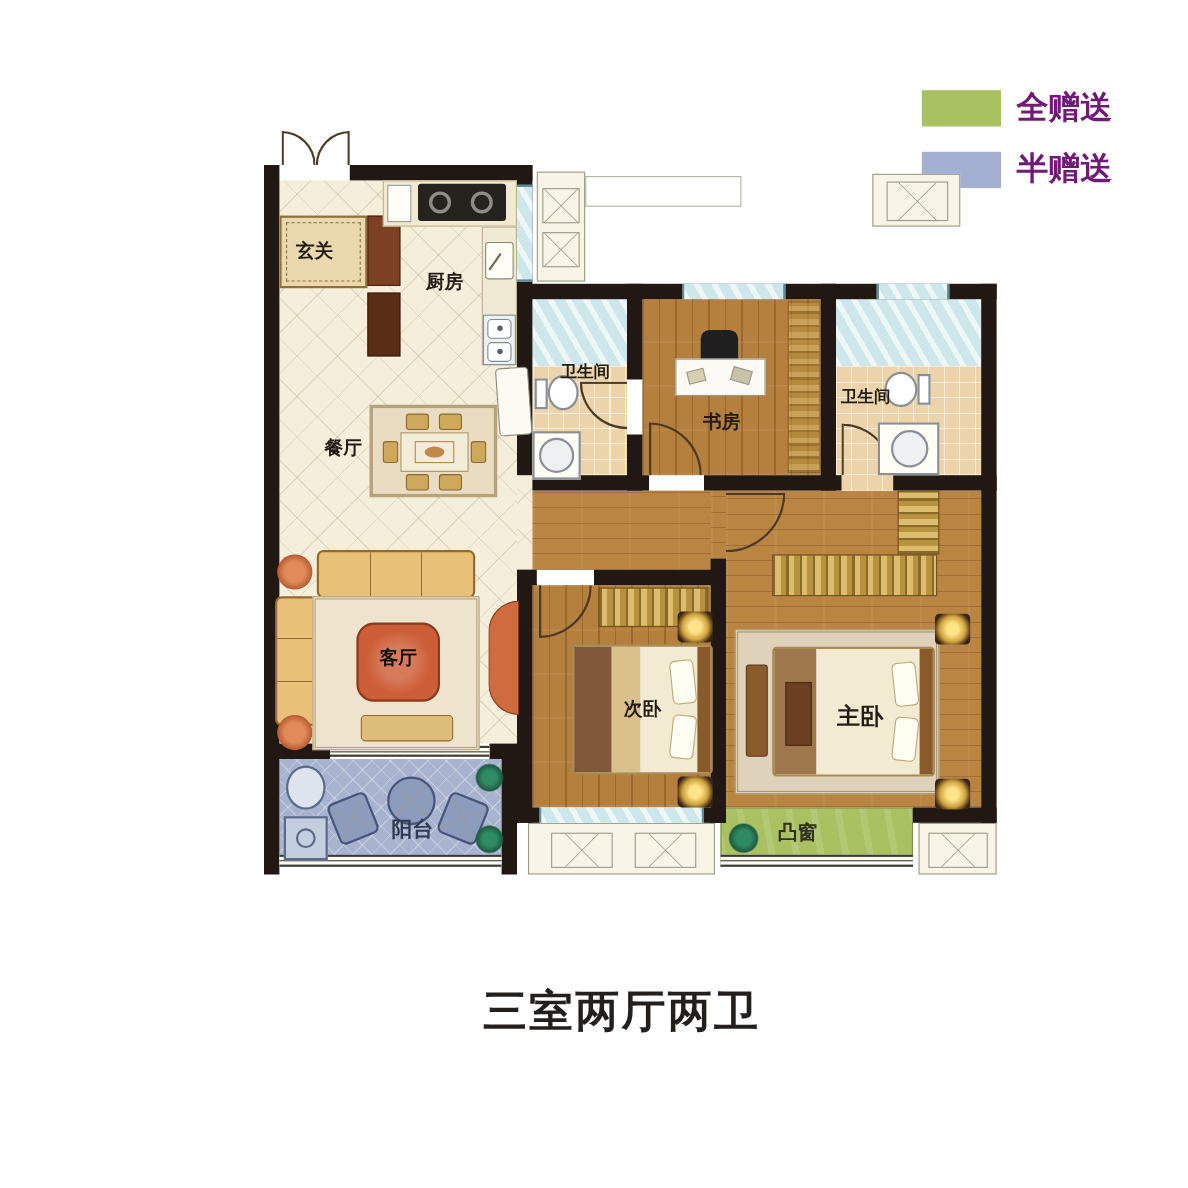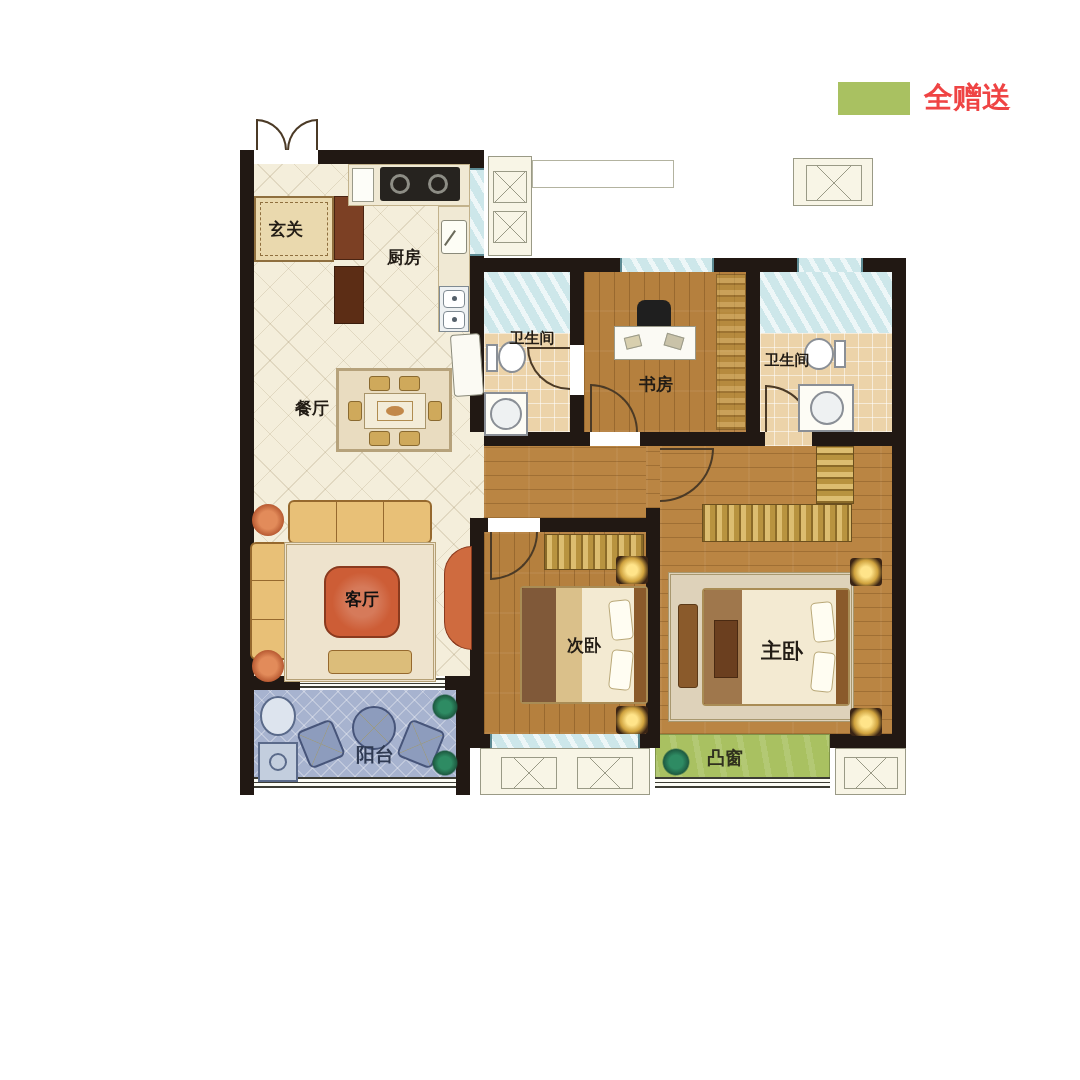--- a/index.html
+++ b/index.html
@@ -37,32 +37,36 @@
   .arc{border:2px solid #4b3a26;background:transparent;}
   .hatch{background:repeating-linear-gradient(90deg,#8a6a28 0 2px,#dcbd70 2px 7px,#b8933f 7px 12px);border:1px solid #6b4f1e;}
   .hatch-v{background:repeating-linear-gradient(0deg,#8a6a28 0 2px,#dcbd70 2px 7px,#b8933f 7px 12px);border:1px solid #6b4f1e;}
   .white-fix{background:#fdfcf5;border:2px solid #8a8f96;}
   .plant{background:radial-gradient(circle at 50% 50%,#2e8b63 0 30%,#1e5c42 55%,transparent 62%);}
   .lamp{background:radial-gradient(circle at 50% 50%,#ffe48a 0 25%,#cfa23e 55%,#3a2414 80%);border-radius:4px;}
   .sw{width:72px;height:33px;}
   .sw-green{background:#a9c161;}
   .sw-blue{background:#a3b0d2;}
   .legend-row{display:flex;align-items:center;gap:14px;}
-  .legend-txt{font-size:29px;font-weight:bold;color:#ef4444;}
+  .legend-txt{font-size:29px;font-weight:bold;color:#701a75;}
   .title-txt{font-weight:bold;color:#231f1d;text-align:center;}
 </style>
 </head>
 <body>
 
 <div class="canvas">
 
   <div class="abs" style="left:838px;top:78px;">
     <div class="legend-row" style="margin-bottom:16px;">
       <div class="sw sw-green"></div>
       <div class="legend-txt">全赠送</div>
+    </div>
+    <div class="legend-row">
+      <div class="sw sw-blue"></div>
+      <div class="legend-txt">半赠送</div>
     </div>
   </div>
 
   <div class="abs tile-cream" style="left:254px;top:164px;width:216px;height:512px;"></div>
   <div class="abs tile-cream" style="left:470px;top:432px;width:14px;height:86px;"></div>
   <div class="abs wood-h" style="left:484px;top:446px;width:176px;height:72px;"></div>
   <div class="abs wood-h" style="left:646px;top:446px;width:14px;height:62px;"></div>
   <div class="abs wood-h" style="left:660px;top:446px;width:232px;height:288px;"></div>
   <div class="abs wood" style="left:484px;top:532px;width:162px;height:202px;"></div>
   <div class="abs wood" style="left:584px;top:272px;width:162px;height:160px;"></div>
@@ -232,14 +236,15 @@
   <div class="abs lbl" style="left:282px;top:399px;width:60px;font-size:17px;">餐厅</div>
   <div class="abs lbl" style="left:324px;top:590px;width:76px;font-size:17px;color:#111;">客厅</div>
   <div class="abs lbl" style="left:330px;top:744px;width:90px;font-size:19px;color:#2f3a52;">阳台</div>
   <div class="abs lbl" style="left:492px;top:330px;width:80px;font-size:15px;">卫生间</div>
   <div class="abs lbl" style="left:754px;top:352px;width:66px;font-size:15px;">卫生间</div>
   <div class="abs lbl" style="left:624px;top:375px;width:64px;font-size:17px;">书房</div>
   <div class="abs lbl" style="left:552px;top:636px;width:64px;font-size:17px;">次卧</div>
   <div class="abs lbl" style="left:750px;top:640px;width:64px;font-size:21px;">主卧</div>
   <div class="abs lbl" style="left:692px;top:748px;width:66px;font-size:18px;color:#30301e;">凸窗</div>
 
+  <div class="abs title-txt" style="left:340px;top:892px;width:450px;font-size:40px;letter-spacing:2px;">三室两厅两卫</div>
 
 </div>
 
 </body></html>

